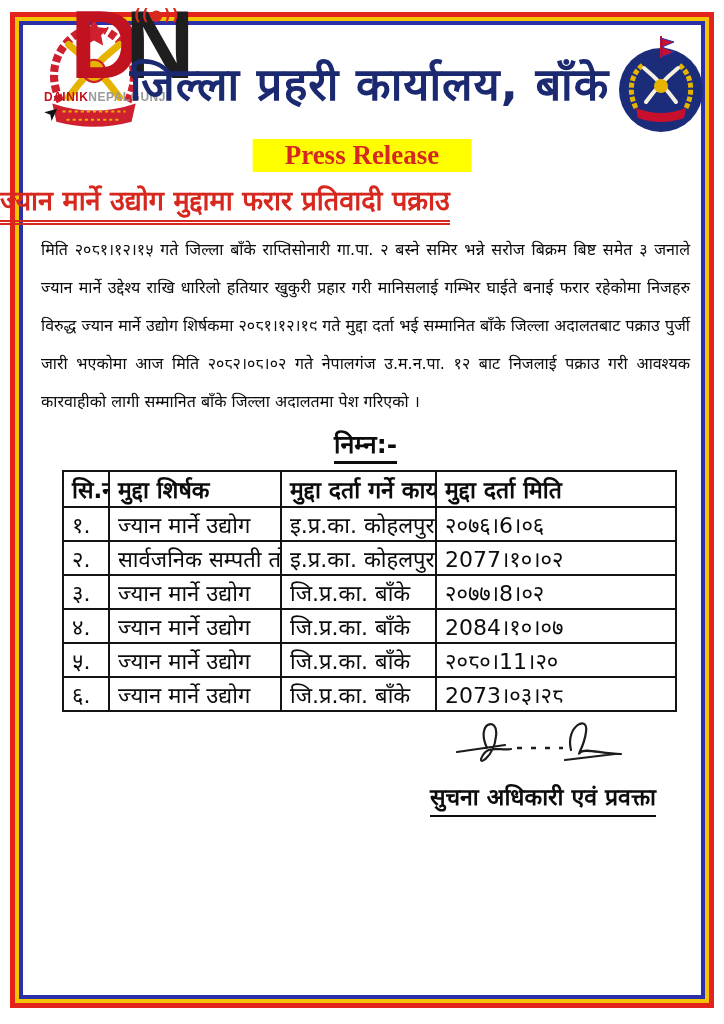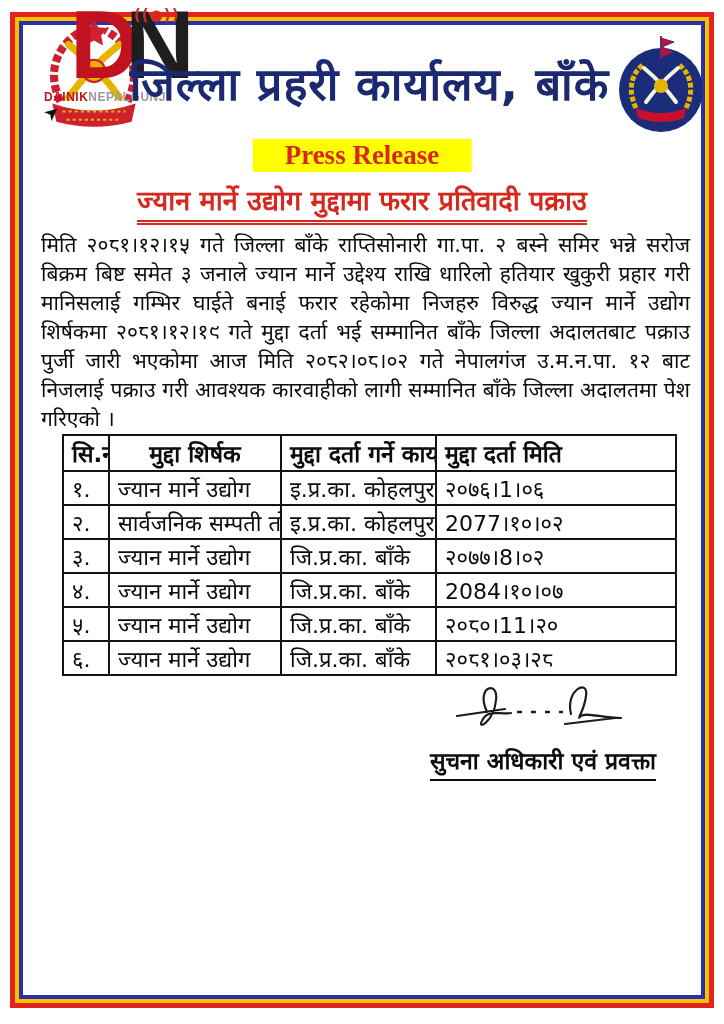--- a/index.html
+++ b/index.html
@@ -36,38 +36,38 @@
     color:#9a9a9a; font-weight:bold; letter-spacing:.5px;}
   .dn-name b{color:#c1121f;}
   .dn-arrow{position:absolute; left:2px; top:98px; font-size:18px; color:#111; transform:rotate(-40deg);}
   
   .press-release{
     position:absolute; top:139px; left:50%; transform:translateX(-50%);
     background:var(--highlight-yellow); color:var(--accent-red);
     font-family:"Liberation Serif", serif; font-weight:bold; font-size:27px;
     padding:1px 32px; white-space:nowrap;
   }
-  .subtitle-wrap{position:absolute; top:181px; left:0; right:0; text-align:center;}
+  .subtitle-wrap{position:absolute; top:181px; left:0; right:0; }
   .subtitle{
     display:inline-block; color:var(--accent-red); font-weight:bold; font-size:27px;
     border-bottom:5px double var(--accent-red); padding-bottom:2px; white-space:nowrap;
   }
   
   .flow{position:absolute; top:231px; left:41px; right:34px;}
-  .para{font-size:21px; line-height:29px; text-align:justify; color:var(--ink);}
+  .para{font-size:16px; line-height:38px; text-align:justify; color:var(--ink);}
   .list-label-wrap{text-align:center; margin:5px 0 6px;}
   .list-label{display:inline-block; font-weight:bold; font-size:25px;
     border-bottom:3px solid var(--ink); padding-bottom:1px;}
   
   table{border-collapse:collapse; margin-left:21px; width:613px; table-layout:fixed;}
   col.c0{width:46px;} col.c1{width:172px;} col.c2{width:155px;} col.c3{width:240px;}
   th,td{border:2px solid #141414; padding:1px 8px; text-align:left; vertical-align:middle;
     overflow:hidden; white-space:nowrap;}
   th{font-size:23px; font-weight:bold; height:35px;}
-  th.center{text-align:center;}
+  th.center{}
   td{font-size:22px; height:31px;}
   
   .footer{position:relative; height:215px;}
   .sig-block{position:absolute; right:12px; top:2px; width:270px; text-align:center;}
   .sig-svg{width:180px; height:66px; display:block; margin:0 auto;}
   .sig-title{display:inline-block; font-weight:bold; font-size:23px;
     border-bottom:2px solid var(--ink); padding-bottom:3px; white-space:nowrap;}
 </style>
 </head>
 <body>
@@ -112,40 +112,43 @@
 
 <div class="press-release">Press Release</div>
 
 <div class="subtitle-wrap">
   <span class="subtitle">ज्यान मार्ने उद्योग मुद्दामा फरार प्रतिवादी पक्राउ</span>
 </div>
 
 <div class="flow">
   <p class="para">मिति २०८१।१२।१५ गते जिल्ला बाँके राप्तिसोनारी गा.पा. २ बस्ने समिर भन्ने सरोज बिक्रम बिष्ट समेत ३ जनाले ज्यान मार्ने उद्देश्य राखि धारिलो हतियार खुकुरी प्रहार गरी मानिसलाई गम्भिर घाईते बनाई फरार रहेकोमा निजहरु विरुद्ध ज्यान मार्ने उद्योग शिर्षकमा २०८१।१२।१९ गते मुद्दा दर्ता भई सम्मानित बाँके जिल्ला अदालतबाट पक्राउ पुर्जी जारी भएकोमा आज मिति २०८२।०८।०२ गते नेपालगंज उ.म.न.पा. १२ बाट निजलाई पक्राउ गरी आवश्यक कारवाहीको लागी सम्मानित बाँके जिल्ला अदालतमा पेश गरिएको ।</p>
 
+  <div class="list-label-wrap">
+    <span class="list-label">निम्न:-</span>
+  </div>
 
   <table>
     <colgroup>
         <col class="c0">
         <col class="c1">
         <col class="c2">
         <col class="c3">
       </colgroup>
     <tbody>
         <tr>
       <th>सि.नं.</th>
       <th class="center">मुद्दा शिर्षक</th>
       <th class="center">मुद्दा दर्ता गर्ने कार्यालय</th>
       <th>मुद्दा दर्ता मिति</th>
     </tr>
     <tr>
       <td>१.</td>
       <td>ज्यान मार्ने उद्योग</td>
       <td>इ.प्र.का. कोहलपुर</td>
-      <td>२०७६।1।०६</td>
+      <td>२०७६।6।०६</td>
     </tr>
     <tr>
       <td>२.</td>
       <td>सार्वजनिक सम्पती तोडफोड</td>
       <td>इ.प्र.का. कोहलपुर</td>
       <td>2077।१०।०२</td>
     </tr>
     <tr>
       <td>३.</td>
       <td>ज्यान मार्ने उद्योग</td>
@@ -161,21 +164,21 @@
     <tr>
       <td>५.</td>
       <td>ज्यान मार्ने उद्योग</td>
       <td>जि.प्र.का. बाँके</td>
       <td>२०८०।11।२०</td>
     </tr>
     <tr>
       <td>६.</td>
       <td>ज्यान मार्ने उद्योग</td>
       <td>जि.प्र.का. बाँके</td>
-      <td>२०८१।०३।२८</td>
+      <td>2073।०३।२८</td>
     </tr>
   </tbody>
     </table>
 
   <div class="footer">
 
     <div class="sig-block">
       <svg class="sig-svg" viewBox="0 0 180 66">
         <path d="M4 38 L52 31 M34 34 C22 8 46 2 43 22 C41 44 22 54 30 41 C36 31 48 37 58 35" fill="none" stroke="#1c1c1c" stroke-width="2.2" stroke-linecap="round"></path>
         <path d="M64 34 h5 m9 0 h5 m9 0 h5 m9 0 h4" stroke="#1c1c1c" stroke-width="2.5"></path>

